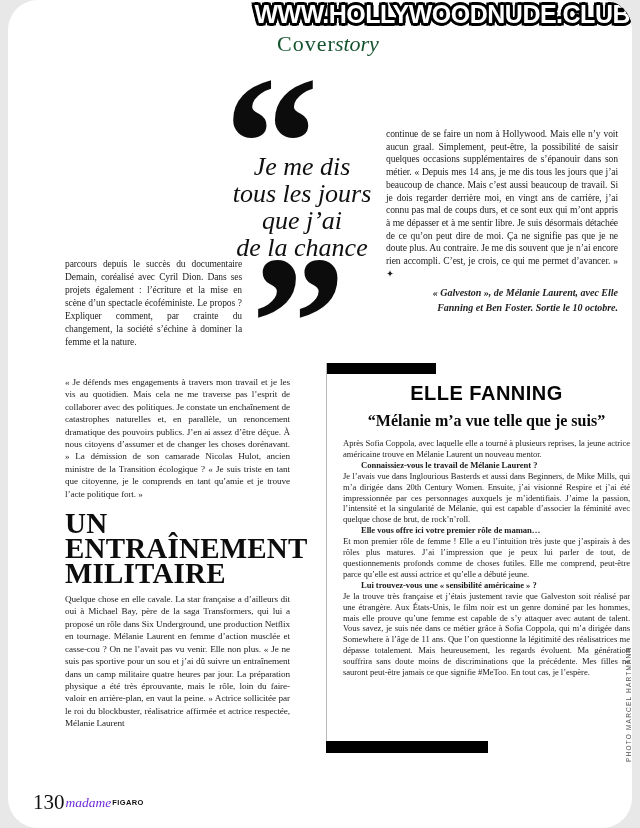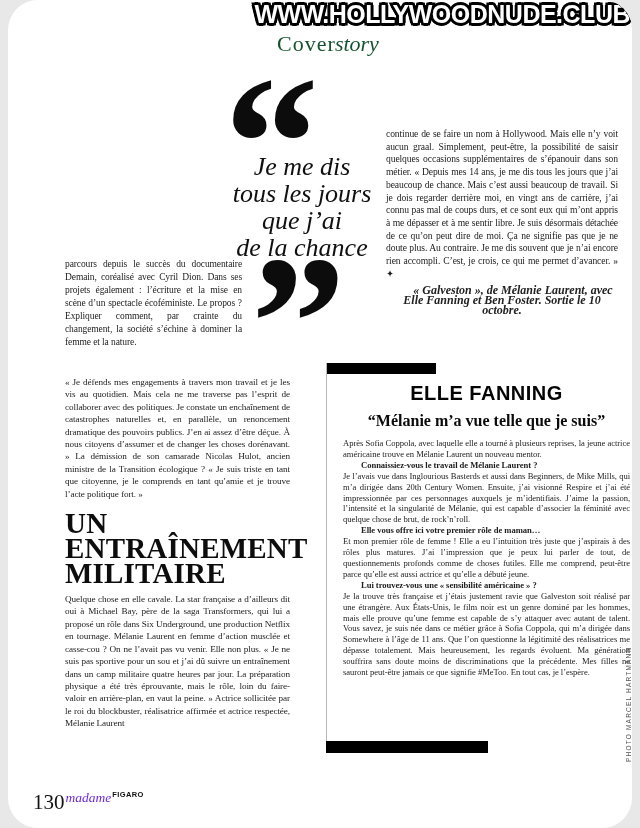--- a/index.html
+++ b/index.html
@@ -43,22 +43,22 @@
   .col-narrow .bodytext{font-size:9.5px;line-height:13px;}
   .col-left{position:absolute;left:57px;top:376px;width:225px;}
   .col-left p{margin:0;}
   .subhead{
     margin:11px 0 7px 0;font-family:"Liberation Serif",serif;font-weight:bold;
     font-size:29px;line-height:25px;letter-spacing:0.2px;color:#0d0d0d;
   }
   .col-right{position:absolute;left:378px;top:128px;width:232px;}
   .col-right .bodytext{font-size:9.6px;line-height:12.7px;}
   .credit{
-    margin-top:5px;font-style:italic;font-weight:bold;font-size:12px;
-    line-height:10px;text-indent:22px;color:#222;text-align:center;
+    margin-top:5px;font-style:italic;font-weight:bold;font-size:10px;
+    line-height:15px;text-indent:22px;color:#222;text-align:right;
   }
   
   .sb-topbar{position:absolute;left:318px;top:363px;width:110px;height:11px;background:#000;}
   .sb-rule{position:absolute;left:318px;top:363px;width:1px;height:384px;background:#b8b8b8;}
   .sb-bottombar{position:absolute;left:318px;top:741px;width:162px;height:12px;background:#000;}
   .sidebar{position:absolute;left:335px;top:383px;width:287px;}
   .sb-title{
     text-align:center;font-family:"Liberation Sans",sans-serif;font-weight:bold;
     font-size:20px;line-height:20px;letter-spacing:0.5px;color:#050505;
   }
@@ -71,21 +71,21 @@
   .sb-body p{margin:0;}
   .sb-q{font-weight:bold;text-indent:18px;text-align:left;}
   
   .photo-credit{
     position:absolute;left:617px;top:650px;height:112px;
     writing-mode:vertical-rl;transform:rotate(180deg);
     font-family:"Liberation Sans",sans-serif;font-size:6.5px;
     letter-spacing:1.2px;color:#555;white-space:nowrap;
   }
   .footer{
-    position:absolute;left:25px;top:790px;display:flex;align-items:flex-start;
+    position:absolute;left:25px;top:790px;display:flex;align-items:center;
   }
   .page-number{font-size:21px;font-weight:normal;color:#111;}
   .mag-italic{font-style:italic;font-size:13.5px;margin-left:1px;color:#6d28d9;}
   .mag-caps{
     font-family:"Liberation Sans",sans-serif;font-weight:bold;font-size:7.5px;
     letter-spacing:0.4px;margin-left:1px;color:#111;
   }
 </style>
 </head>
 <body>

